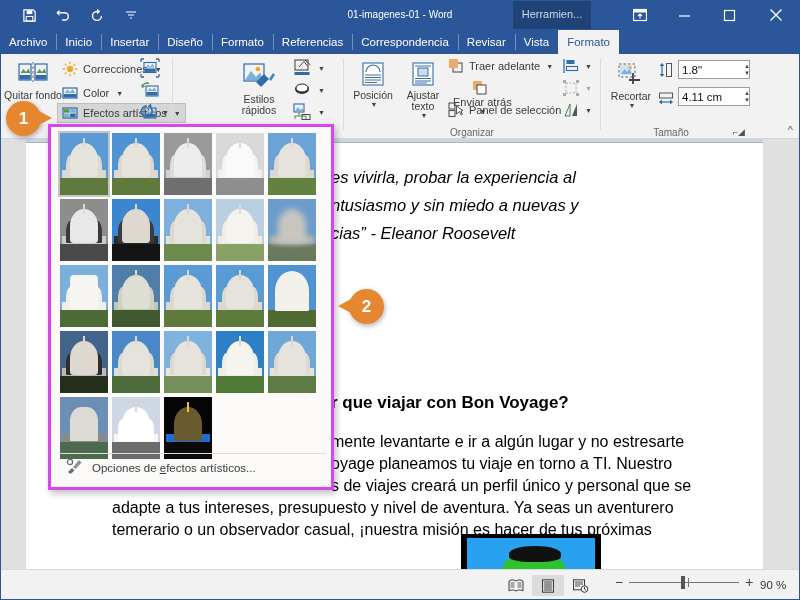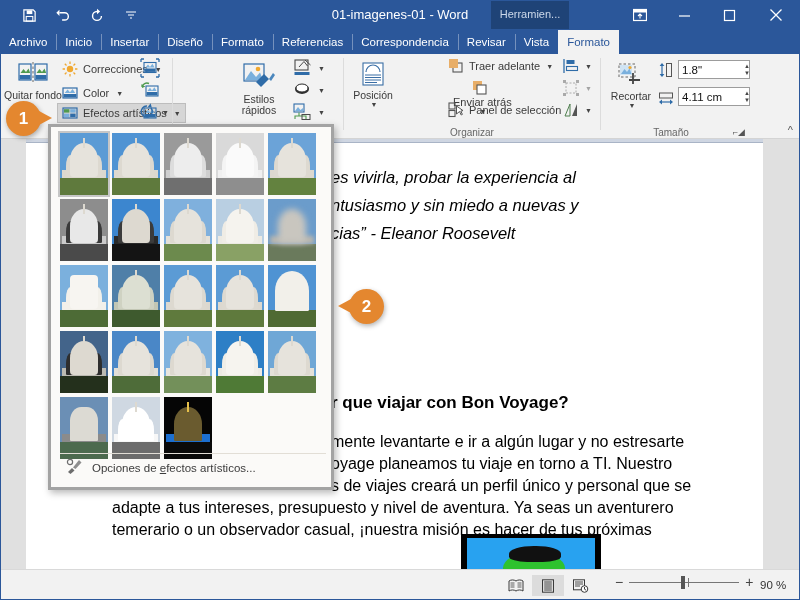--- a/index.html
+++ b/index.html
@@ -12,22 +12,22 @@
   }
   #app { position:relative; width:800px; height:600px; background:#2b579a; }
 
   
   .titlebar { position:absolute; left:0; top:0; width:800px; height:30px; background:#2b579a; }
   .qat { position:absolute; left:12px; top:0; height:30px; display:flex; align-items:center; gap:0px; }
   .qat-btn { width:34px; height:30px; display:flex; align-items:center; justify-content:center;
              color:#fff; font-size:15px; line-height:1; }
   .qat-btn svg { display:block; }
   .title-text { position:absolute; left:0; top:0; width:800px; height:30px; line-height:30px;
-                text-align:center; color:#fff; font-size:13px; pointer-events:none; }
-  .ctx-tab { position:absolute; left:491px; top:0px; width:78px; height:29px;
+                text-align:center; color:#fff; font-size:10px; pointer-events:none; }
+  .ctx-tab { position:absolute; left:513px; top:0px; width:78px; height:29px;
              background:#1f4377; color:#cdd9ea; font-size:11px; line-height:29px;
              text-align:center; overflow:hidden; }
   .wbtns { position:absolute; right:0; top:0; height:30px; display:flex; }
   .wbtn { width:45px; height:30px; display:flex; align-items:center; justify-content:center;
           color:#fff; font-size:13px; }
   .wbtn.close { width:48px; }
 
   
   .tabrow { position:absolute; left:0; top:30px; width:800px; height:24px; background:#2b579a; }
   .tabs { position:absolute; left:0; top:0; height:24px; display:flex; align-items:stretch; }
@@ -79,21 +79,21 @@
   .docimg { position:absolute; left:461px; top:534px; width:140px; height:35px;
             background:#000; overflow:hidden; }
   .docimg .sky { position:absolute; left:6px; top:4px; right:6px; bottom:0; background:#28a2f0; }
   .docimg .blob { position:absolute; left:42px; top:18px; width:62px; height:32px;
                   background:#2fc22f; border-radius:50% 50% 45% 45%; }
   .docimg .dark { position:absolute; left:48px; top:12px; width:52px; height:16px;
                   background:#111; border-radius:48% 48% 35% 35%; }
 
   
   .gallery { position:absolute; left:48px; top:124px; width:286px; height:366px;
-             background:#fbfaf8; border:3px solid #a3a3a3; box-shadow:2px 3px 7px rgba(0,0,0,.28); }
+             background:#fbfaf8; border:3px solid #d946ef; box-shadow:2px 3px 7px rgba(0,0,0,.28); }
   .grid { position:absolute; left:9px; top:6px; width:266px; display:flex; flex-wrap:wrap; gap:4px; }
   .thumb { width:48px; height:62px; background:#9bbad8; position:relative; overflow:hidden; }
   .thumb.sel { outline:2px solid #c6c6c6; outline-offset:0px; background:#9bbad8; }
   .th-sky { position:absolute; left:0; top:0; width:100%; height:72%; }
   .th-grd { position:absolute; left:0; bottom:0; width:100%; height:28%; background:#5f7a3d; }
   .th-dome { position:absolute; left:50%; top:16%; transform:translateX(-50%);
              width:28px; height:34px; background:#e6e3dc; border-radius:50% 50% 12% 12%; }
   .th-sp { position:absolute; left:50%; top:8%; transform:translateX(-50%);
            width:2px; height:10px; background:#ddd9d0; }
   .th-t1 { position:absolute; left:6px; top:36%; width:9px; height:22px; background:#ddd9d0;
@@ -378,20 +378,33 @@
             <rect x="3" y="1" width="20" height="22" fill="#fff" stroke="#3a6ea5" stroke-width="1.1"></rect>
             <g stroke="#3a6ea5" stroke-width="1">
                 <path d="M5 13h16M5 15.5h16M5 18h16M5 20.5h12"></path>
               </g>
             <path d="M6 10 A7 7 0 0 1 20 10" fill="none" stroke="#3a6ea5" stroke-width="1.2"></path>
           </svg>
           <div class="lbl">Posición</div>
           <div class="cars">▼</div>
         </div>
       </div>
+      <div style="position:absolute;left:55px;top:4px;">
+        <div class="bigbtn" style="width:48px;">
+          <svg width="26" height="26" viewBox="0 0 26 26">
+            <rect x="3" y="1" width="20" height="22" fill="#fff" stroke="#3a6ea5" stroke-width="1.1"></rect>
+            <rect x="8" y="6" width="10" height="8" fill="#c9dcee" stroke="#3a6ea5" stroke-width="1"></rect>
+            <g stroke="#3a6ea5" stroke-width="1">
+                <path d="M5 4h16M5 16.5h16M5 19h16M5 21h12"></path>
+              </g>
+          </svg>
+          <div class="lbl">Ajustar texto</div>
+          <div class="cars">▼</div>
+        </div>
+      </div>
 
       <div style="position:absolute;left:104px;top:4px;display:flex;align-items:center;">
         <span class="icosq">
           <svg width="16" height="16" viewBox="0 0 16 16">
               <rect x="5" y="5" width="9" height="9" fill="none" stroke="#555" stroke-width="1.1"></rect>
               <rect x="1" y="1" width="9" height="9" fill="#e8ae68"></rect>
             </svg>
         </span>
         <span style="font-size:11px;color:#3a3a3a;margin-left:5px;">Traer adelante</span>
         <span class="cars" style="margin-left:6px;">▼</span>

